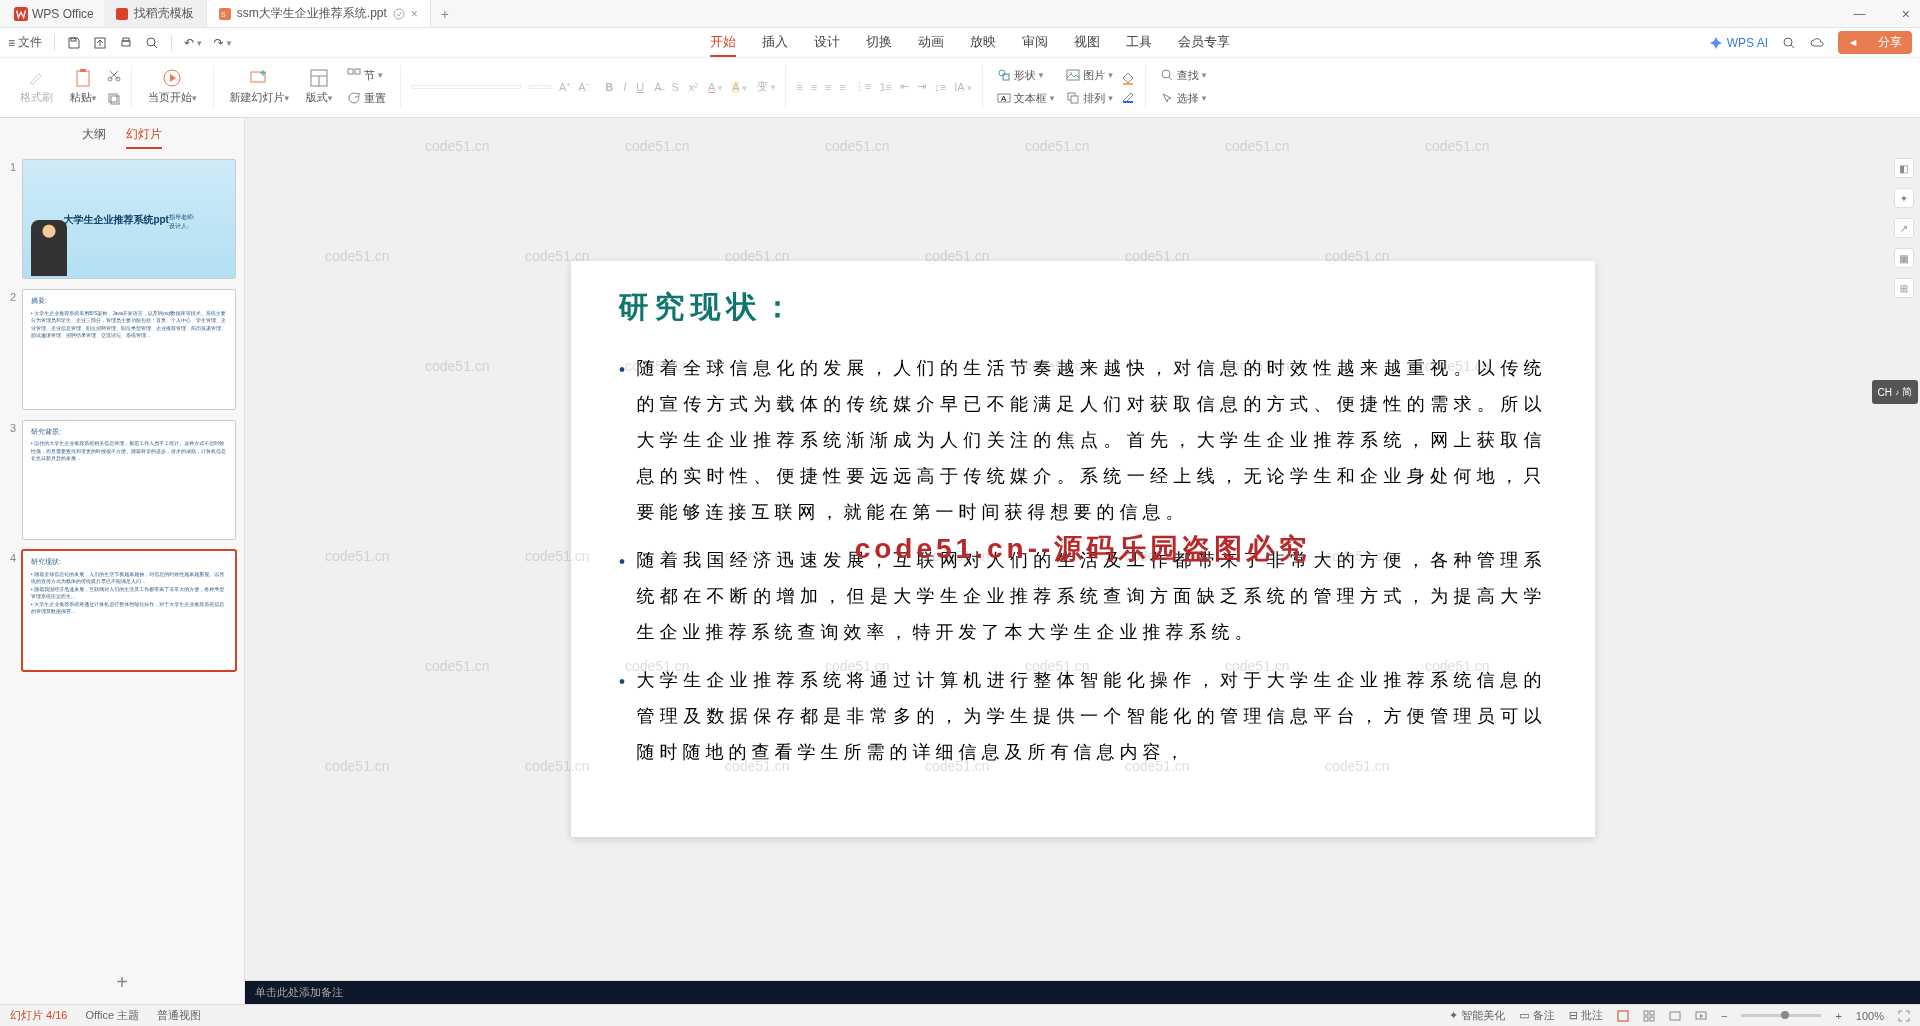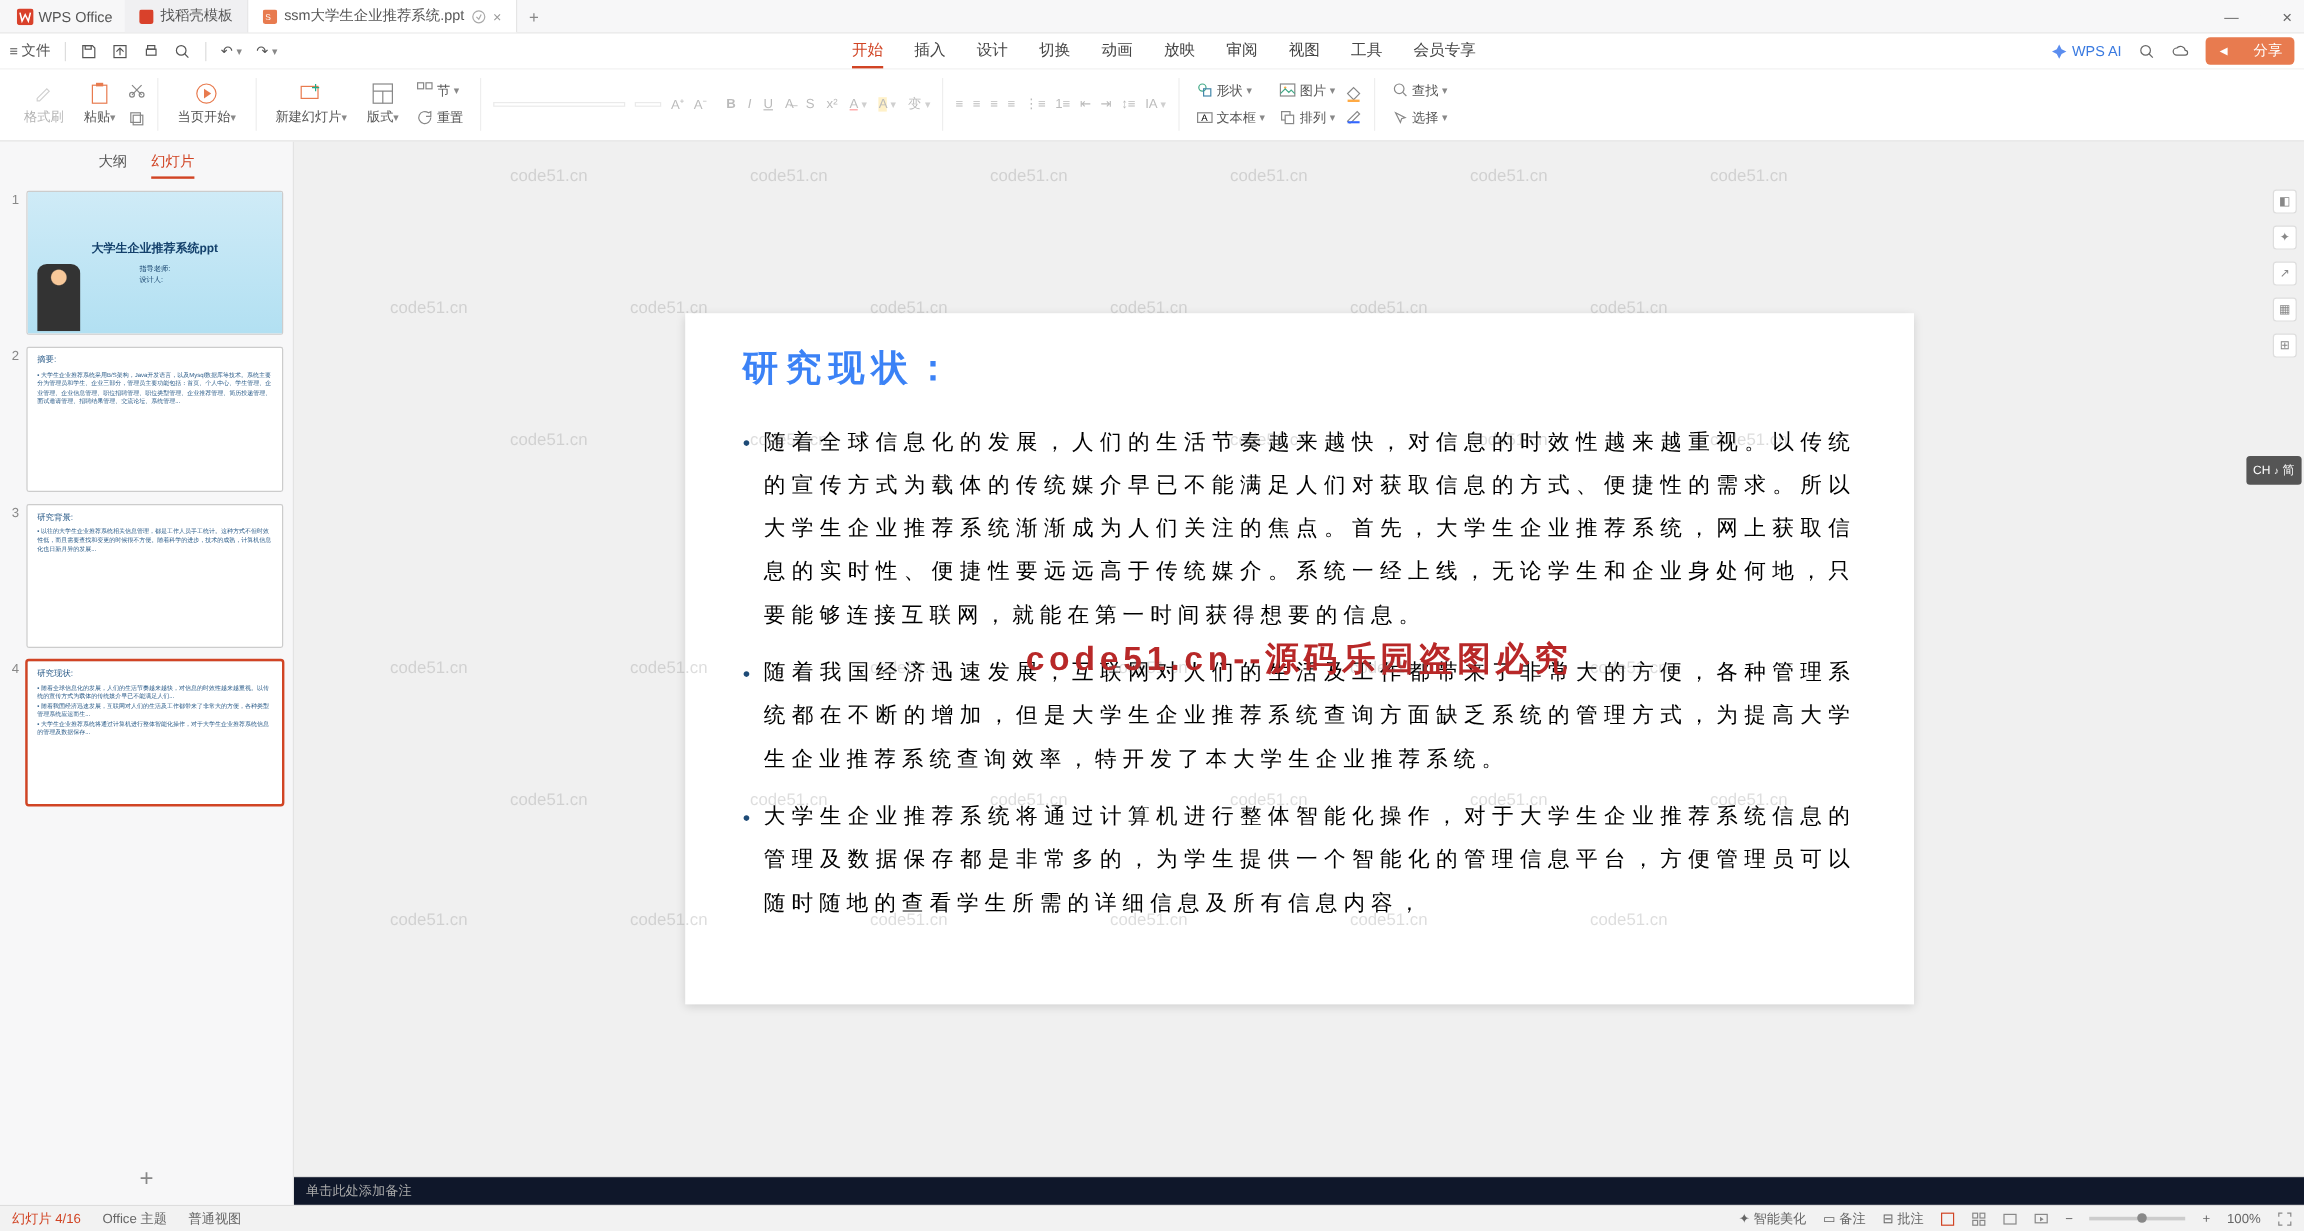--- a/index.html
+++ b/index.html
@@ -49,32 +49,32 @@
   .thumb-tabs { display:flex; justify-content:center; gap:20px; font-size:12px; padding:8px 0 4px; color:#555; }
   .thumb-tabs span { cursor:pointer; padding-bottom:4px; }
   .thumb-tabs span.active { color:#d14424; border-bottom:2px solid #d14424; }
   .thumbs { flex:1; overflow:auto; padding:6px 8px 0 4px; }
   .thumb-row { display:flex; gap:6px; margin-bottom:10px; }
   .thumb-num { width:12px; text-align:right; font-size:11px; color:#888; padding-top:2px; }
   .thumb { flex:1; aspect-ratio:16/9; background:#fff; border:1px solid #ccc; border-radius:2px; overflow:hidden; cursor:pointer; position:relative; }
   .thumb.selected { outline:2px solid #d14424; outline-offset:-1px; }
   .add-slide { text-align:center; font-size:20px; color:#888; padding:4px 0 10px; cursor:pointer; }
 
-  .th1-bg { width:100%; height:100%; background:linear-gradient(#cfebf7,#b2e0f2); display:flex; align-items:center; justify-content:center; flex-direction:column; position:relative; }
+  .th1-bg { width:100%; height:100%; background:linear-gradient(#cfebf7,#b2e0f2); display:flex; align-items:center; justify-content:center; flex-direction:row; position:relative; }
   .th1-title { font-size:10px; font-weight:600; color:#13406b; text-align:center; line-height:1.3; }
   .th1-sub { font-size:6px; color:#13406b; margin-top:6px; }
   .th1-person { position:absolute; left:8px; bottom:2px; width:36px; height:56px; background:radial-gradient(circle at 50% 20%,#f7c89a 6px,transparent 7px),linear-gradient(#333,#333); border-radius:8px 8px 0 0; }
   .th-text { padding:6px 8px; font-size:5px; color:#2a5b88; line-height:1.5; }
   .th-h { font-size:7px; color:#2a5b88; margin-bottom:3px; }
 
   
   .canvas-area { flex:1; background:#f0f0f0; position:relative; display:flex; flex-direction:column; }
   .slide-stage { flex:1; display:flex; align-items:center; justify-content:center; position:relative; }
   .slide { width:1024px; height:576px; background:#fff; box-shadow:0 2px 8px rgba(0,0,0,0.15); padding:26px 48px; }
-  .slide h2 { font-size:30px; color:#3b82f6; font-weight:600; letter-spacing:6px; margin-bottom:22px; }
+  .slide h2 { font-size:30px; color:#0f766e; font-weight:600; letter-spacing:6px; margin-bottom:22px; }
   .slide ul { list-style:none; }
   .slide li { position:relative; padding-left:18px; font-size:18px; color:#000000; line-height:2.0; letter-spacing:5px; margin-bottom:12px; text-align:justify;font-family:Liberation Serif, serif; }
   .slide li::before { content:"•"; position:absolute; left:0; color:#1e4b77; font-size:20px; }
   .wm-overlay { position:absolute; top:50%; left:50%; transform:translate(-50%,-50%); font-size:28px; color:#b82828; font-weight:700; letter-spacing:4px; pointer-events:none; white-space:nowrap; }
   .wm-grid { position:absolute; inset:0; pointer-events:none; }
   .wm-grid span { position:absolute; font-size:14px; color:rgba(100,100,100,0.22); }
 
   .notes-bar { height:24px; border-top:1px solid #ddd; background:#0f172a; font-size:11px; color:#aaa; padding:4px 10px; }
   .side-tools { position:absolute; right:4px; top:40px; width:24px; display:flex; flex-direction:column; gap:10px; align-items:center; color:#888; }
   .side-tools div { width:20px; height:20px; border:1px solid #ddd; border-radius:3px; display:flex; align-items:center; justify-content:center; font-size:10px; cursor:pointer; background:#fff; }

